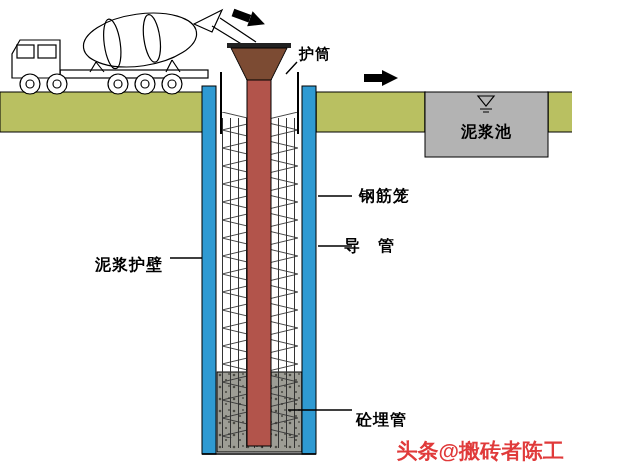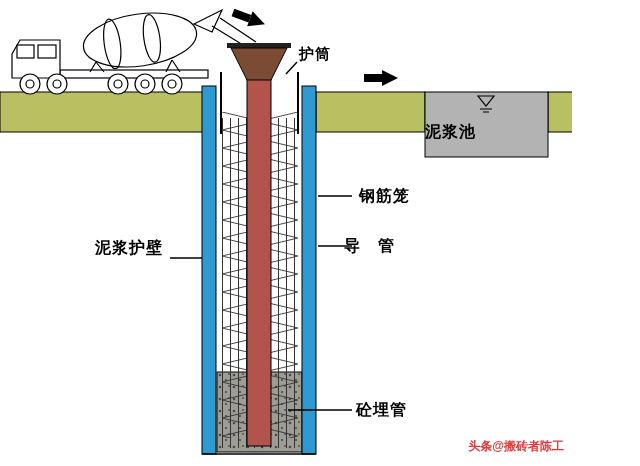--- a/index.html
+++ b/index.html
@@ -6,28 +6,28 @@
   .stage{
     position:relative;width:572px;height:466px;background:#fff;overflow:hidden;
     font-family:"Liberation Sans","DejaVu Sans",sans-serif;
   }
   .stage svg{position:absolute;left:0;top:0}
   .lbl{
     position:absolute;color:#000;font-weight:700;font-size:16px;line-height:1;
     white-space:nowrap;letter-spacing:1px;
   }
   .lbl-casing{left:299px;top:46px;font-size:15px}
-  .lbl-pool{left:425px;top:124px;width:123px;text-align:left}
+  .lbl-pool{left:425px;top:124px;width:123px;text-align:center}
   .lbl-cage{left:359px;top:188px}
   .lbl-pipe{left:344px;top:238px}
-  .lbl-wall{left:95px;top:240px}
-  .lbl-concrete{left:356px;top:402px}
+  .lbl-wall{left:95px;top:257px}
+  .lbl-concrete{left:356px;top:412px}
   .watermark{
     position:absolute;right:8px;top:440px;color:#e03a3a;font-weight:700;
-    font-size:12px;line-height:1;white-space:nowrap;
+    font-size:21px;line-height:1;white-space:nowrap;
   }
 </style>
 </head>
 <body>
 
 <div class="stage">
 
   <svg width="640" height="466" viewBox="0 0 640 466">
     <defs>
       <pattern id="bars" x="222" y="0" width="8" height="8" patternUnits="userSpaceOnUse">

